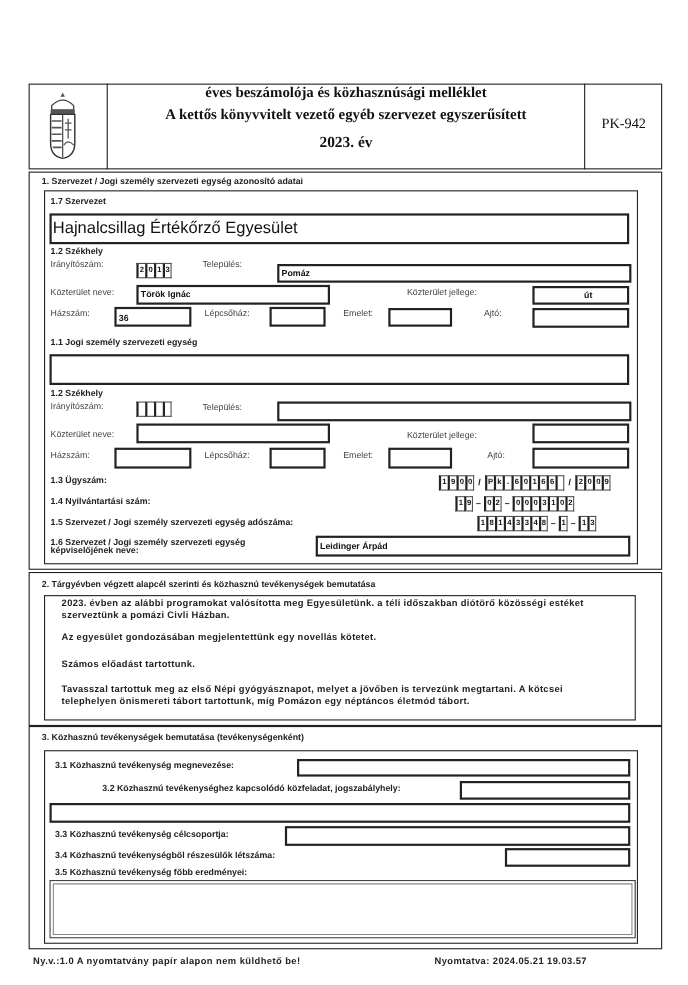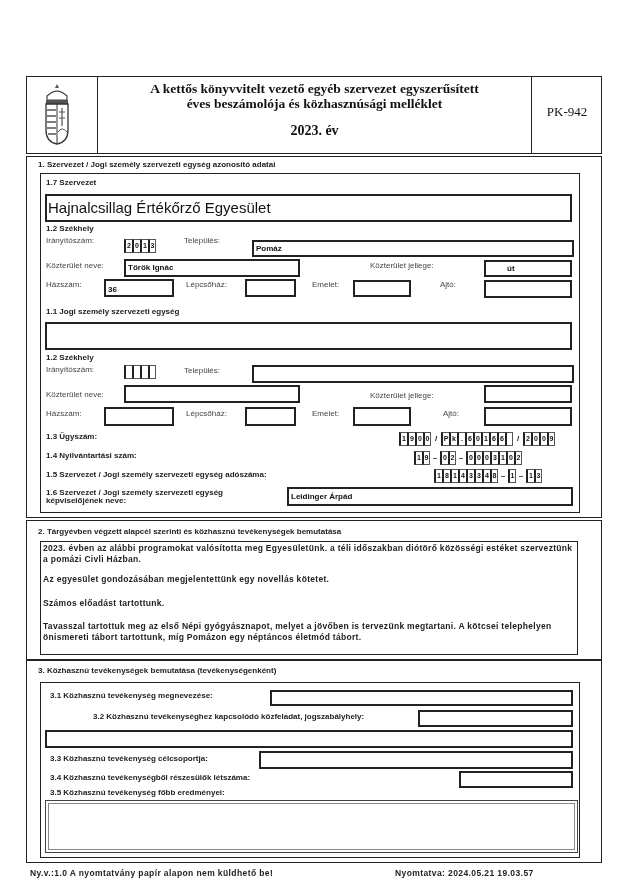--- a/index.html
+++ b/index.html
@@ -30,22 +30,22 @@
     <line x1="5" y1="28" x2="14" y2="28" stroke="#555" stroke-width="1.5"></line>
     <line x1="5" y1="34" x2="14" y2="34" stroke="#555" stroke-width="1.5"></line>
     <line x1="5" y1="40" x2="14" y2="40" stroke="#555" stroke-width="1.5"></line>
     <line x1="5" y1="46" x2="14" y2="46" stroke="#555" stroke-width="1.5"></line>
     <line x1="6" y1="52" x2="14" y2="52" stroke="#555" stroke-width="1.5"></line>
     <path d="M20 26 L20 44 M17 30 L23 30 M17 36 L23 36" stroke="#555" stroke-width="1.2"></path>
     <path d="M16 50 Q20 44 25 50" fill="none" stroke="#555" stroke-width="1"></path>
   </svg>
 </div>
 <div class="abs serif" style="left:98px;top:76px;width:434px;height:78px;border-right:1.5px solid #222;box-sizing:border-box;text-align:center;font-weight:bold;font-size:13.5px;line-height:15px;">
+  <div>éves beszámolója és közhasznúsági melléklet</div>
   <div style="margin-top:5px;">A kettős könyvvitelt vezető egyéb szervezet egyszerűsített</div>
-  <div>éves beszámolója és közhasznúsági melléklet</div>
   <div style="margin-top:12px;font-size:14px;">2023. év</div>
 </div>
 <div class="abs serif" style="left:532px;top:104px;width:70px;text-align:center;font-size:13px;">PK-942</div>
 
 <div class="box" style="left:26px;top:156px;width:576px;height:362px;border-width:1.5px;"></div>
 <div class="blbl" style="left:38px;top:160px;">1. Szervezet / Jogi személy szervezeti egység azonosító adatai</div>
 <div class="box" style="left:40px;top:173px;width:540px;height:340px;border-width:1.5px;"></div>
 
 <div class="blbl" style="left:46px;top:178px;">1.7 Szervezet</div>
 <div class="box" style="left:45px;top:194px;width:527px;height:28px;"></div>
@@ -63,21 +63,21 @@
   </div>
 <div class="lbl" style="left:184px;top:236px;">Település:</div>
 <div class="box" style="left:252px;top:240px;width:322px;height:17px;"></div>
 <div class="val" style="left:254px;top:244px;">Pomáz</div>
 
 <div class="lbl" style="left:46px;top:261px;">Közterület neve:</div>
 <div class="box" style="left:124px;top:259px;width:176px;height:18px;"></div>
 <div class="val" style="left:126px;top:263px;">Török Ignác</div>
 <div class="lbl" style="left:370px;top:261px;">Közterület jellege:</div>
 <div class="box" style="left:484px;top:260px;width:88px;height:17px;"></div>
-<div class="val" style="left:462px;top:264px;padding-left:45px;">út</div>
+<div class="val" style="left:486px;top:264px;padding-left:45px;">út</div>
 
 <div class="lbl" style="left:46px;top:280px;">Házszám:</div>
 <div class="box" style="left:104px;top:279px;width:70px;height:18px;"></div>
 <div class="val" style="left:106px;top:285px;">36</div>
 <div class="lbl" style="left:186px;top:280px;">Lépcsőház:</div>
 <div class="box" style="left:245px;top:279px;width:51px;height:18px;"></div>
 <div class="lbl" style="left:312px;top:280px;">Emelet:</div>
 <div class="box" style="left:353px;top:280px;width:58px;height:17px;"></div>
 <div class="lbl" style="left:440px;top:280px;">Ajtó:</div>
 <div class="box" style="left:484px;top:280px;width:88px;height:18px;"></div>
@@ -187,21 +187,21 @@
     </div>
   </div>
 
 <div class="blbl" style="left:46px;top:489px;line-height:8px;">1.6 Szervezet / Jogi személy szervezeti egység</div>
 <div class="blbl" style="left:46px;top:497px;line-height:8px;">képviselőjének neve:</div>
 <div class="box" style="left:287px;top:487px;width:286px;height:19px;"></div>
 <div class="val" style="left:289px;top:492px;">Leidinger Árpád</div>
 
 <div class="box" style="left:26px;top:520px;width:576px;height:140px;border-width:1.5px;"></div>
 <div class="blbl" style="left:38px;top:527px;">2. Tárgyévben végzett alapcél szerinti és közhasznú tevékenységek bemutatása</div>
-<div class="box txtarea" style="left:40px;top:541px;width:538px;height:114px;border-width:1px;padding:1px 2px;">
+<div class="box txtarea" style="left:40px;top:541px;width:538px;height:114px;border-width:1px;padding:1px 15px;">
   <p>2023. évben az alábbi programokat valósította meg Egyesületünk. a téli időszakban diótörő közösségi estéket szerveztünk a pomázi Civli Házban.</p>
   <p style="height:10px"></p>
   <p>Az egyesület gondozásában megjelentettünk egy novellás kötetet.</p>
   <p style="height:13px"></p>
   <p>Számos előadást tartottunk.</p>
   <p style="height:13px"></p>
   <p>Tavasszal tartottuk meg az első Népi gyógyásznapot, melyet a jövőben is tervezünk megtartani. A kötcsei telephelyen önismereti tábort tartottunk, míg Pomázon egy néptáncos életmód tábort.</p>
 </div>
 
 <div class="box" style="left:26px;top:660px;width:576px;height:203px;border-width:1.5px;"></div>

